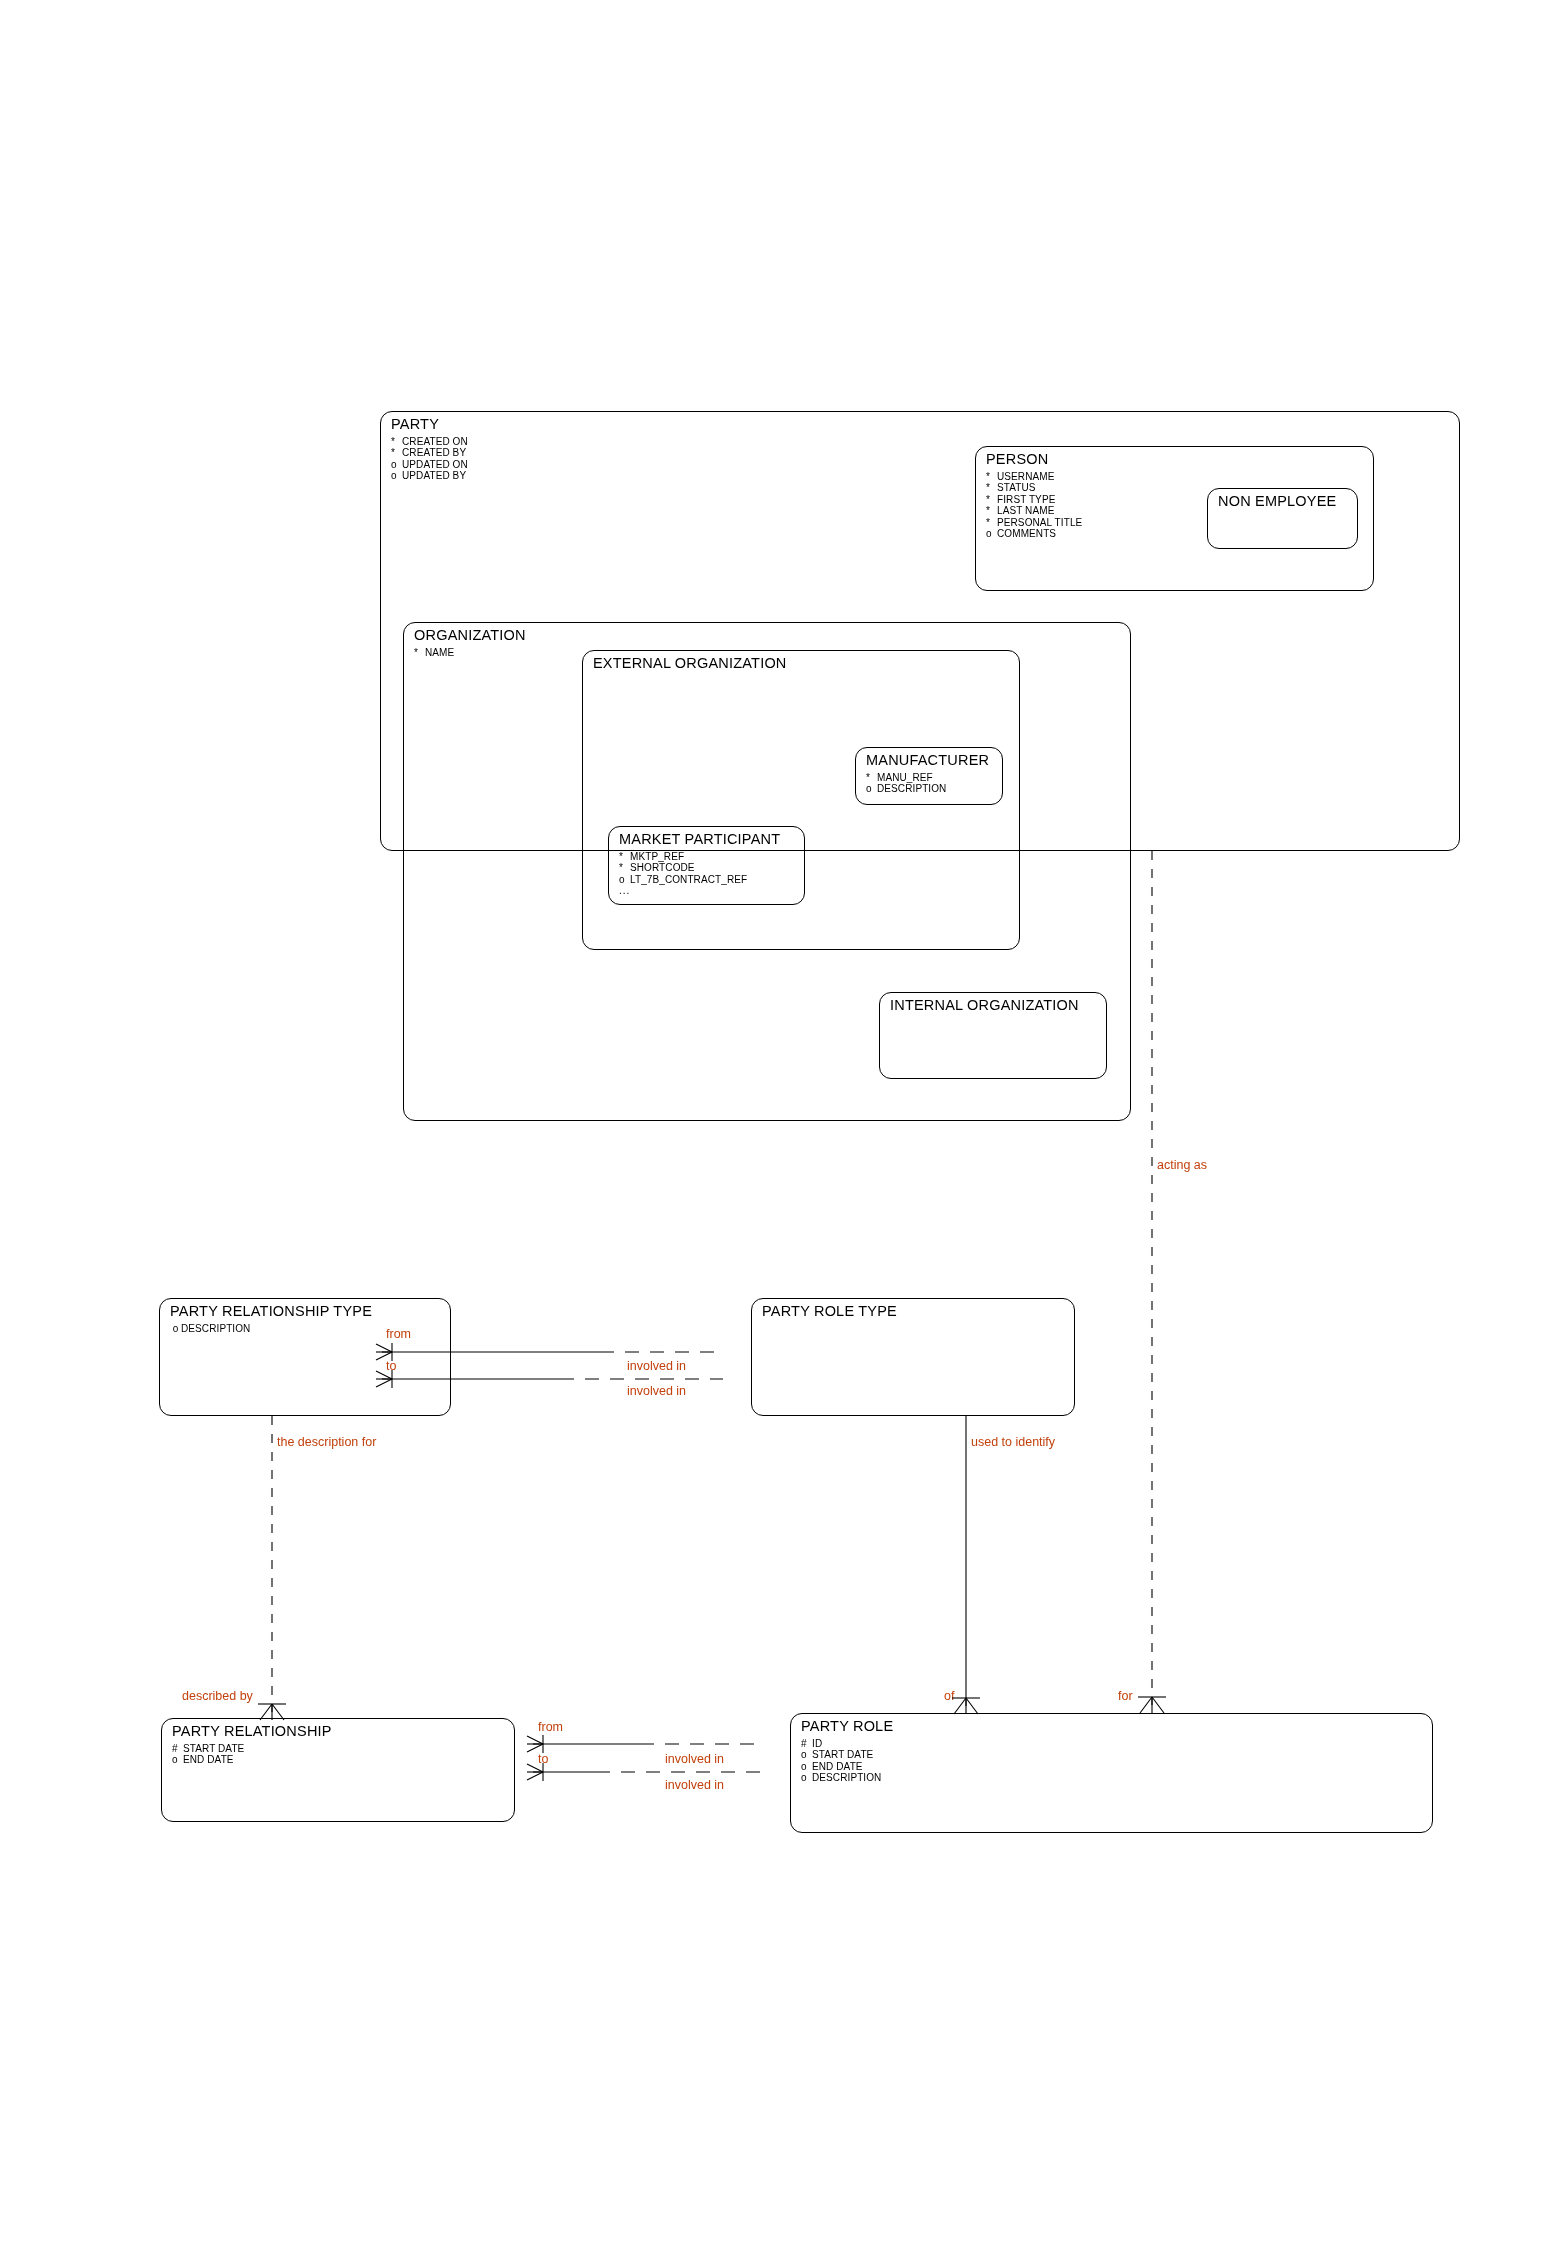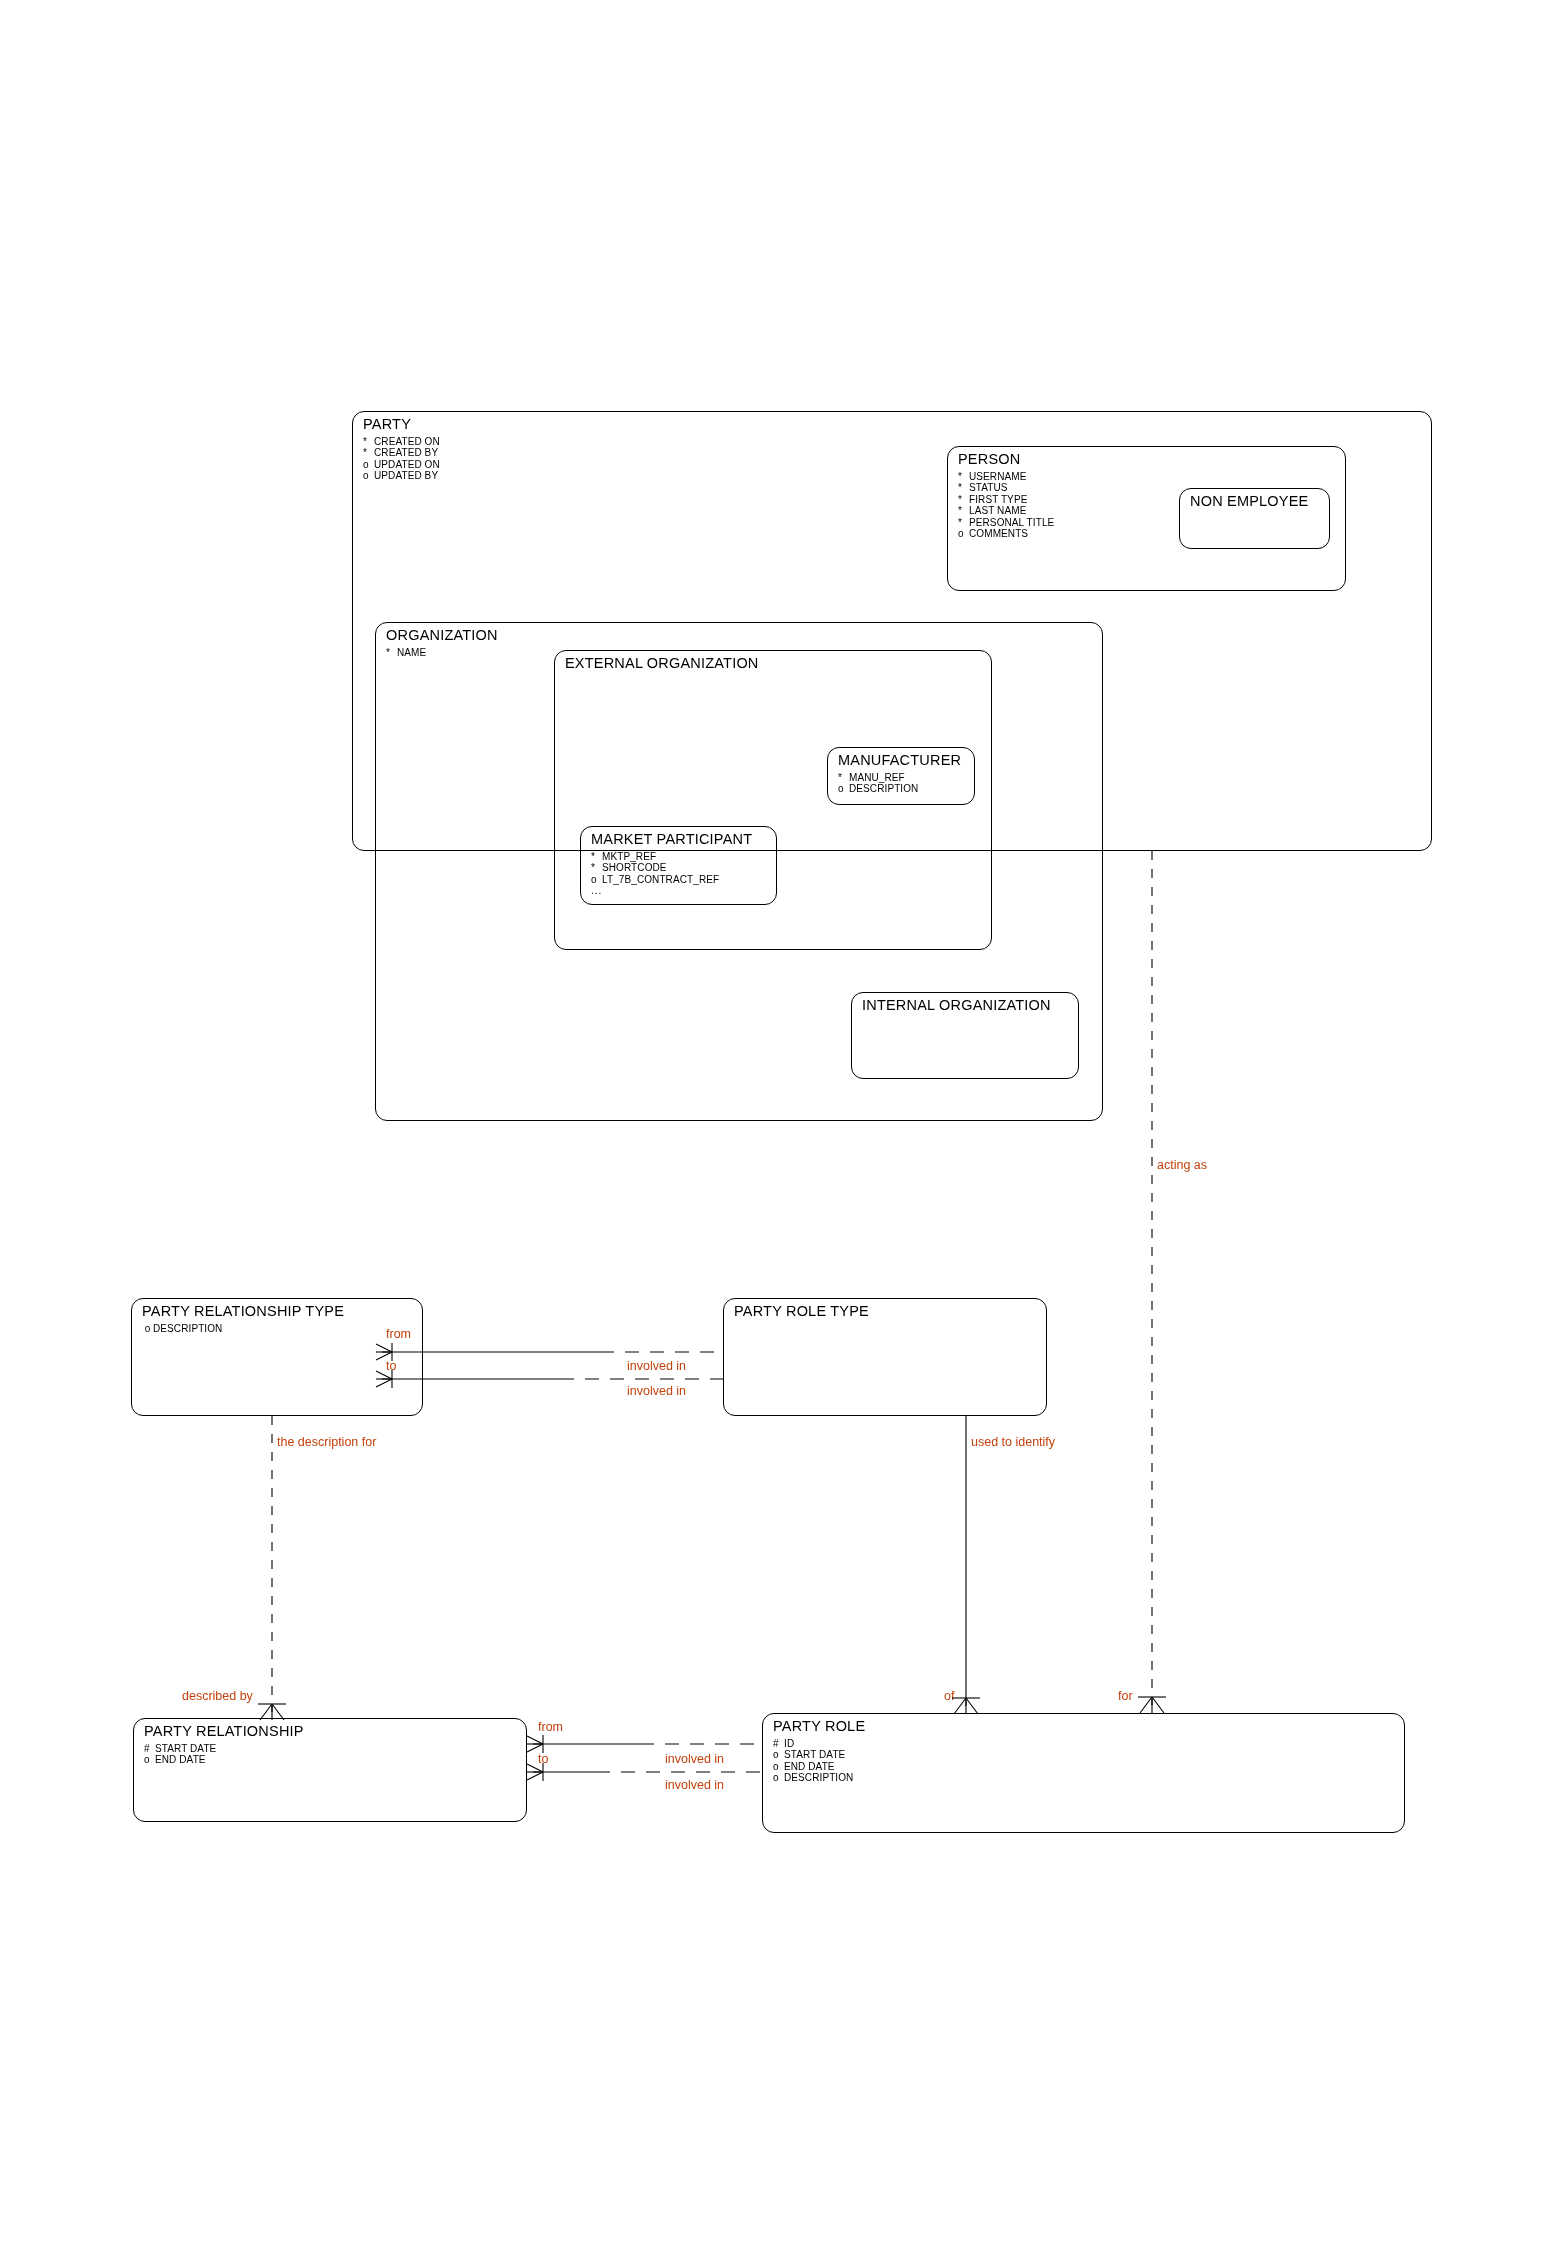--- a/index.html
+++ b/index.html
@@ -22,20 +22,21 @@
     height: 2266px;
     background: #ffffff;
   }
   
   .entity {
     position: absolute;
     box-sizing: border-box;
     border: 1px solid #000000;
     border-radius: 12px;
     background: transparent;
+    margin-left: 28px;
   }
   .ent-title {
     position: absolute;
     left: 10px;
     top: 5px;
     font-size: 14.5px;
     letter-spacing: 0.2px;
     white-space: nowrap;
     line-height: 1.05;
   }
@@ -147,21 +148,21 @@
     <div class="ent-title">PARTY RELATIONSHIP TYPE</div>
     <div class="attrs">
       <span class="attr"><span class="mark">o</span><span>DESCRIPTION</span></span>
     </div>
   </div>
 
   <div class="entity" style="left:723px; top:1298px; width:324px; height:118px;">
     <div class="ent-title">PARTY ROLE TYPE</div>
   </div>
 
-  <div class="entity" style="left:133px; top:1718px; width:394px; height:104px;">
+  <div class="entity" style="left:133px; top:1718px; width:354px; height:104px;">
     <div class="ent-title">PARTY RELATIONSHIP</div>
     <div class="attrs">
       <span class="attr"><span class="mark">#</span><span>START DATE</span></span>
       <span class="attr"><span class="mark">o</span><span>END DATE</span></span>
     </div>
   </div>
 
   <div class="entity" style="left:762px; top:1713px; width:643px; height:120px;">
     <div class="ent-title">PARTY ROLE</div>
     <div class="attrs">

